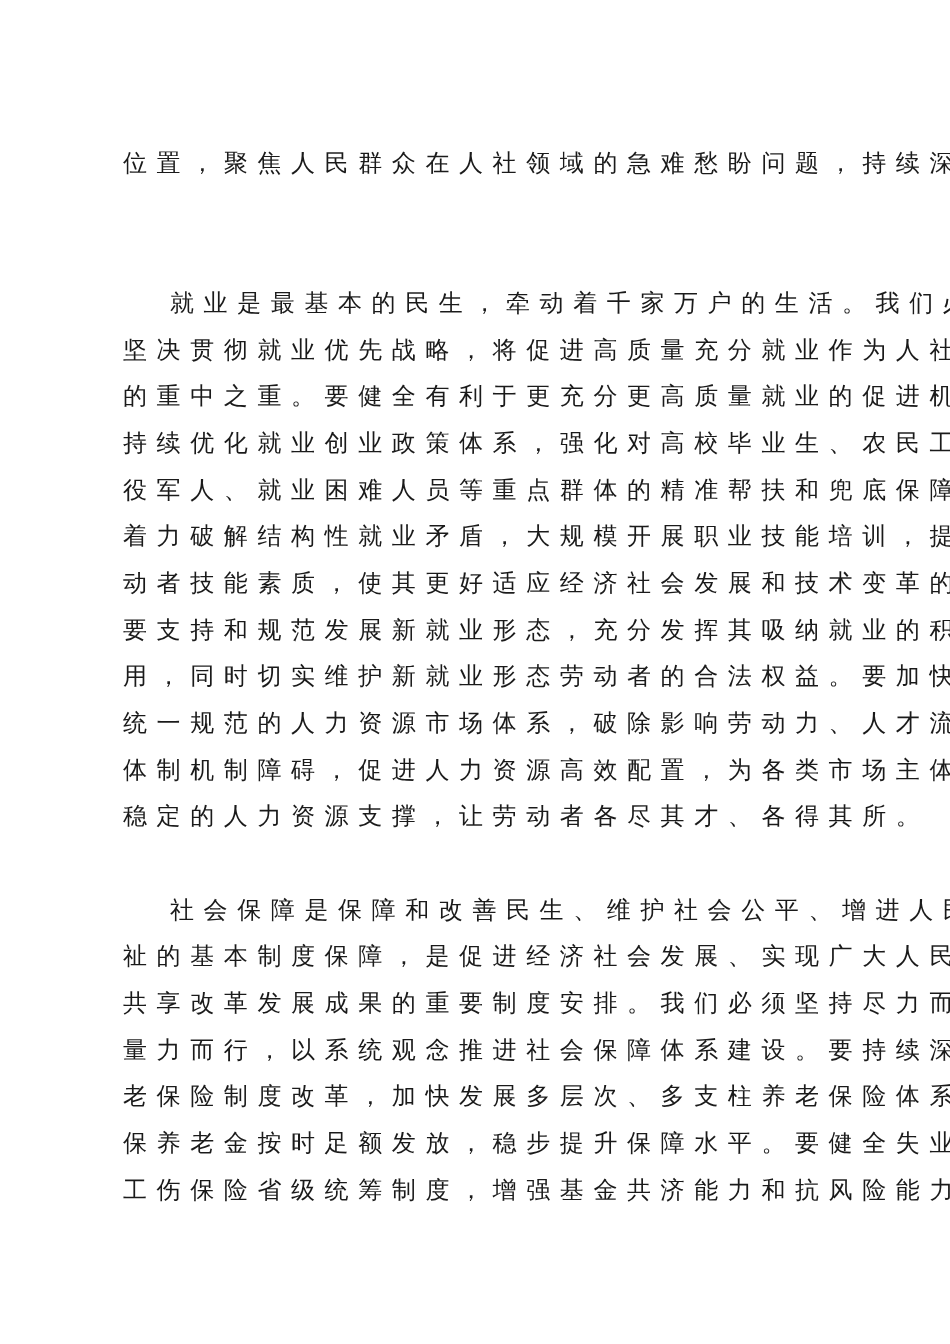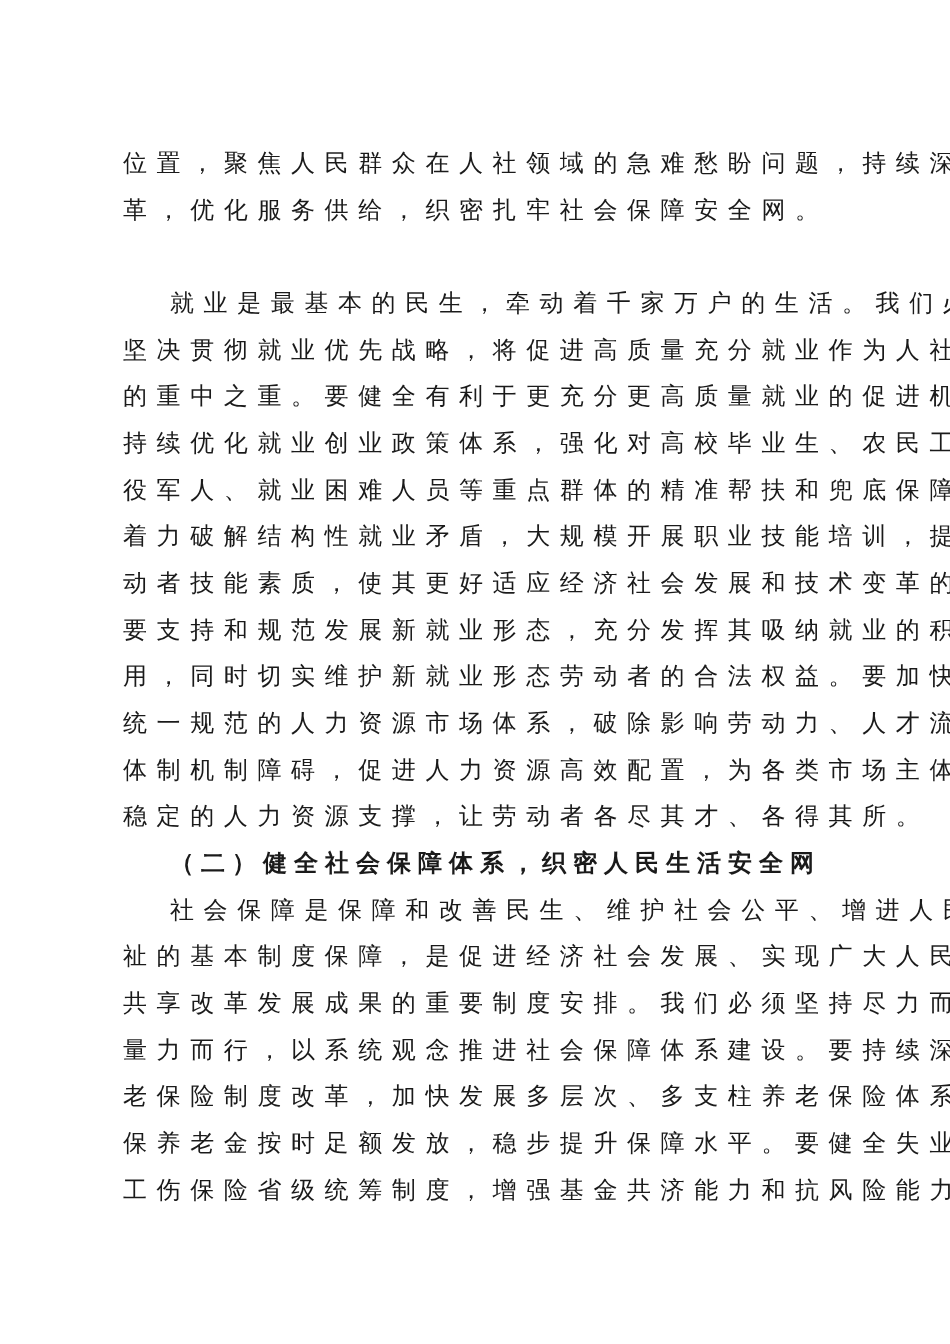--- a/index.html
+++ b/index.html
@@ -12,34 +12,32 @@
     white-space:nowrap; letter-spacing:9.6px;
   }
   .indent { left:170px; }
   .heading { left:170px; font-weight:bold; letter-spacing:7px; }
 </style>
 </head>
 <body>
 
 <div class="page">
   <div class="line" style="top:144px">位置，聚焦人民群众在人社领域的急难愁盼问题，持续深化改</div>
-  <div class="line" style="top:191px">革，优化服务供给，织密扎牢社会保障安全网。</div>
   <div class="line indent" style="top:284px">就业是最基本的民生，牵动着千家万户的生活。我们必须</div>
   <div class="line" style="top:331px">坚决贯彻就业优先战略，将促进高质量充分就业作为人社工作</div>
   <div class="line" style="top:377px">的重中之重。要健全有利于更充分更高质量就业的促进机制，</div>
   <div class="line" style="top:424px">持续优化就业创业政策体系，强化对高校毕业生、农民工、退</div>
   <div class="line" style="top:471px">役军人、就业困难人员等重点群体的精准帮扶和兜底保障。要</div>
   <div class="line" style="top:517px">着力破解结构性就业矛盾，大规模开展职业技能培训，提升劳</div>
   <div class="line" style="top:564px">动者技能素质，使其更好适应经济社会发展和技术变革的需要。</div>
   <div class="line" style="top:611px">要支持和规范发展新就业形态，充分发挥其吸纳就业的积极作</div>
   <div class="line" style="top:657px">用，同时切实维护新就业形态劳动者的合法权益。要加快建设</div>
   <div class="line" style="top:704px">统一规范的人力资源市场体系，破除影响劳动力、人才流动的</div>
   <div class="line" style="top:751px">体制机制障碍，促进人力资源高效配置，为各类市场主体提供</div>
   <div class="line" style="top:797px">稳定的人力资源支撑，让劳动者各尽其才、各得其所。</div>
-  <div class="line heading" style="top:844px">（二）健全社会保障体系，织密人民生活安全网</div>
   <div class="line indent" style="top:891px">社会保障是保障和改善民生、维护社会公平、增进人民福</div>
   <div class="line" style="top:937px">祉的基本制度保障，是促进经济社会发展、实现广大人民群众</div>
   <div class="line" style="top:984px">共享改革发展成果的重要制度安排。我们必须坚持尽力而为、</div>
   <div class="line" style="top:1031px">量力而行，以系统观念推进社会保障体系建设。要持续深化养</div>
   <div class="line" style="top:1077px">老保险制度改革，加快发展多层次、多支柱养老保险体系，确</div>
   <div class="line" style="top:1124px">保养老金按时足额发放，稳步提升保障水平。要健全失业保险、</div>
   <div class="line" style="top:1171px">工伤保险省级统筹制度，增强基金共济能力和抗风险能力。要</div>
 </div>
 
 </body></html>

